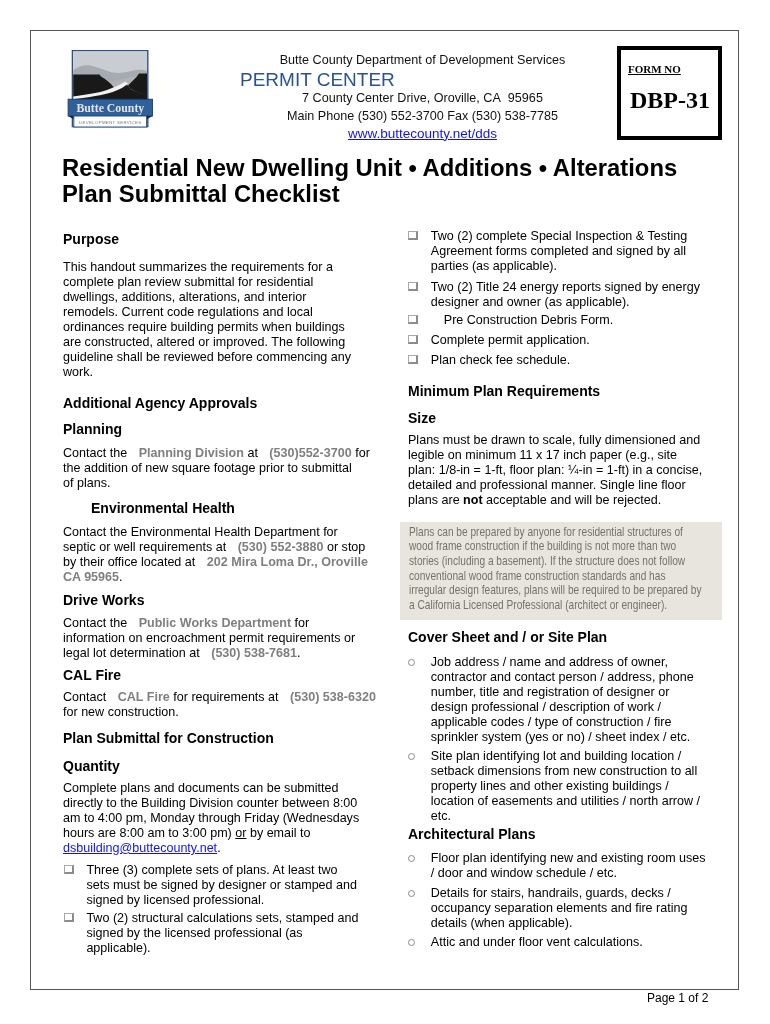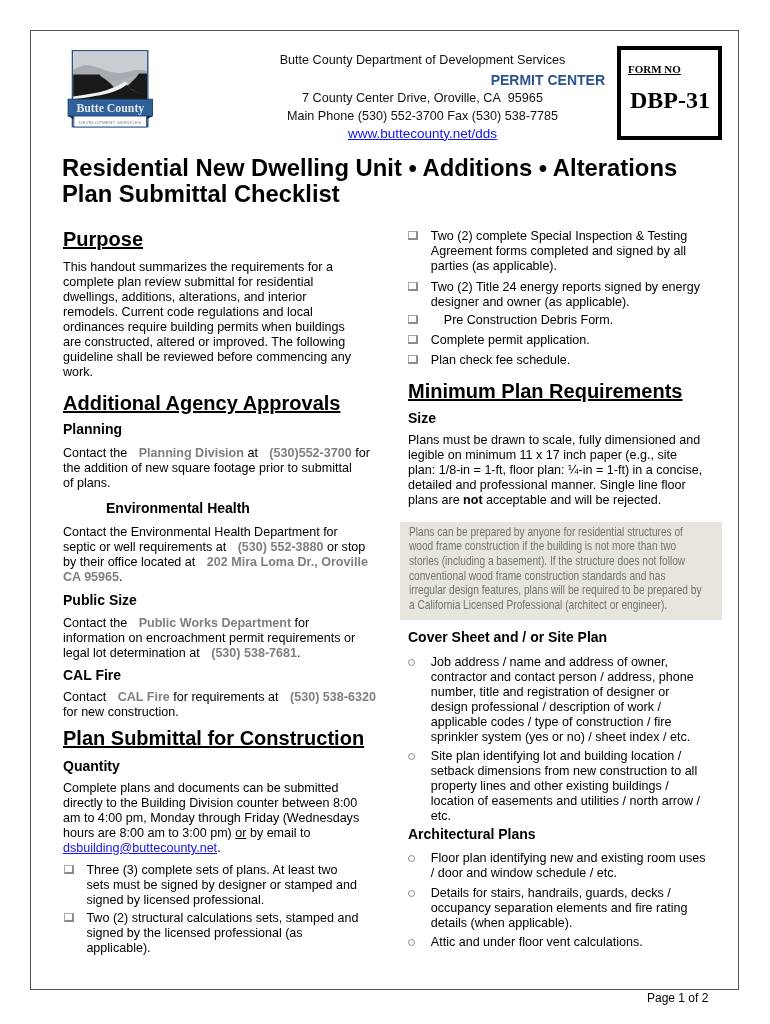--- a/index.html
+++ b/index.html
@@ -1,19 +1,19 @@
 <!DOCTYPE html>
 <html><head>
 <meta charset="utf-8">
 <style>
   html,body{margin:0;padding:0;background:#ffffff;}
   body{width:770px;height:1024px;position:relative;font-family:"Liberation Sans",sans-serif;color:#000;overflow:hidden;}
   .abs{position:absolute;}
   .body{font-size:12.55px;line-height:15px;}
-  .h1{font-size:20px;font-weight:bold;line-height:19px;text-decoration:underline;}
+  .h1{font-size:14px;font-weight:bold;line-height:19px;}
   .h2{font-size:14px;font-weight:bold;line-height:18px;}
   .g{color:#7f7f7f;font-weight:bold;padding-left:8px;}
   .link{color:#1212ec;text-decoration:underline;}
   .cb{position:absolute;width:7px;height:6.5px;border-top:1.2px solid #a9a9a9;border-left:1.2px solid #a9a9a9;border-right:2.2px solid #8c8c8c;border-bottom:2.2px solid #8c8c8c;background:#fff;}
   .ci{position:absolute;width:5px;height:5px;border:1px solid #8a8a8a;border-radius:50%;background:#fff;}
 </style>
 </head>
 <body>
 
 <div class="abs" style="left:30px;top:30px;width:707px;height:958px;border:1px solid #555;"></div>
@@ -44,21 +44,21 @@
 
   <text x="43.3" y="64" text-anchor="middle" font-family="Liberation Serif, serif" font-weight="bold" font-size="11.8" fill="#e4e4e4">Butte County</text>
 
   <rect x="6.8" y="68" width="72.8" height="11" fill="#ffffff" stroke="#2b5288" stroke-width="1"></rect>
 
   <text x="43.3" y="75.8" text-anchor="middle" font-size="4.4" fill="#787878" letter-spacing="0.3">DEVELOPMENT SERVICES</text>
 </svg>
 
 <div class="abs" style="left:240px;top:53px;width:365px;text-align:center;font-size:12.6px;line-height:14px;color:#111;">Butte County Department of Development Services</div>
 
-<div class="abs" style="left:240px;top:71.5px;width:365px;text-align:right;font-size:14px;line-height:16px;font-weight:bold;color:#2a5391;">PERMIT CENTER</div>
+<div class="abs" style="left:240px;top:71.5px;width:365px;text-align:left;font-size:19px;line-height:16px;font-weight:normal;color:#2a5391;">PERMIT CENTER</div>
 
 <div class="abs" style="left:240px;top:91.3px;width:365px;text-align:center;font-size:12.6px;line-height:14px;color:#111;">7 County Center Drive, Oroville, CA&nbsp; 95965</div>
 
 <div class="abs" style="left:240px;top:108.6px;width:365px;text-align:center;font-size:12.6px;line-height:14px;color:#111;">Main Phone (530) 552-3700 Fax (530) 538-7785</div>
 
 <div class="abs" style="left:240px;top:125.5px;width:365px;text-align:center;font-size:13.5px;line-height:15px;"><span class="link">www.buttecounty.net/dds</span></div>
 
 <div class="abs" style="left:616.5px;top:45.5px;width:97px;height:86px;border:4px solid #000;"></div>
 
 <div class="abs" style="left:628px;top:54px;font-family:'Liberation Serif',serif;font-size:11px;font-weight:bold;text-decoration:underline;line-height:14px;margin-top:8px;">FORM&nbsp;NO</div>
@@ -70,25 +70,25 @@
 <div class="abs h1" style="left:63px;top:230px;">Purpose</div>
 
 <div class="abs body" style="left:63px;top:260px;">This handout summarizes the requirements for a<br>complete plan review submittal for residential<br>dwellings, additions, alterations, and interior<br>remodels. Current code regulations and local<br>ordinances require building permits when buildings<br>are constructed, altered or improved. The following<br>guideline shall be reviewed before commencing any<br>work.</div>
 
 <div class="abs h1" style="left:63px;top:394px;">Additional Agency Approvals</div>
 
 <div class="abs h2" style="left:63px;top:419.8px;">Planning</div>
 
 <div class="abs body" style="left:63px;top:446px;">Contact the <span class="g">Planning Division</span> at <span class="g">(530)552-3700</span> for<br>the addition of new square footage prior to submittal<br>of plans.</div>
 
-<div class="abs h2" style="left:78px;top:498.8px;padding-left:28px;">Environmental Health</div>
+<div class="abs h2" style="left:63px;top:498.8px;padding-left:28px;">Environmental Health</div>
 
 <div class="abs body" style="left:63px;top:524.5px;">Contact the Environmental Health Department for<br>septic or well requirements at <span class="g">(530) 552-3880</span> or stop<br>by their office located at <span class="g">202 Mira Loma Dr., Oroville<br>CA 95965</span>.</div>
 
-<div class="abs h2" style="left:63px;top:590.8px;">Public Size</div>
+<div class="abs h2" style="left:63px;top:590.8px;">Drive Works</div>
 
 <div class="abs body" style="left:63px;top:616px;">Contact the <span class="g">Public Works Department</span> for<br>information on encroachment permit requirements or<br>legal lot determination at <span class="g">(530) 538-7681</span>.</div>
 
 <div class="abs h2" style="left:63px;top:665.8px;">CAL Fire</div>
 
 <div class="abs body" style="left:63px;top:689.5px;">Contact <span class="g">CAL Fire</span> for requirements at <span class="g">(530) 538-6320</span><br>for new construction.</div>
 
 <div class="abs h1" style="left:63px;top:729px;">Plan Submittal for Construction</div>
 
 <div class="abs h2" style="left:63px;top:756.8px;">Quantity</div>

